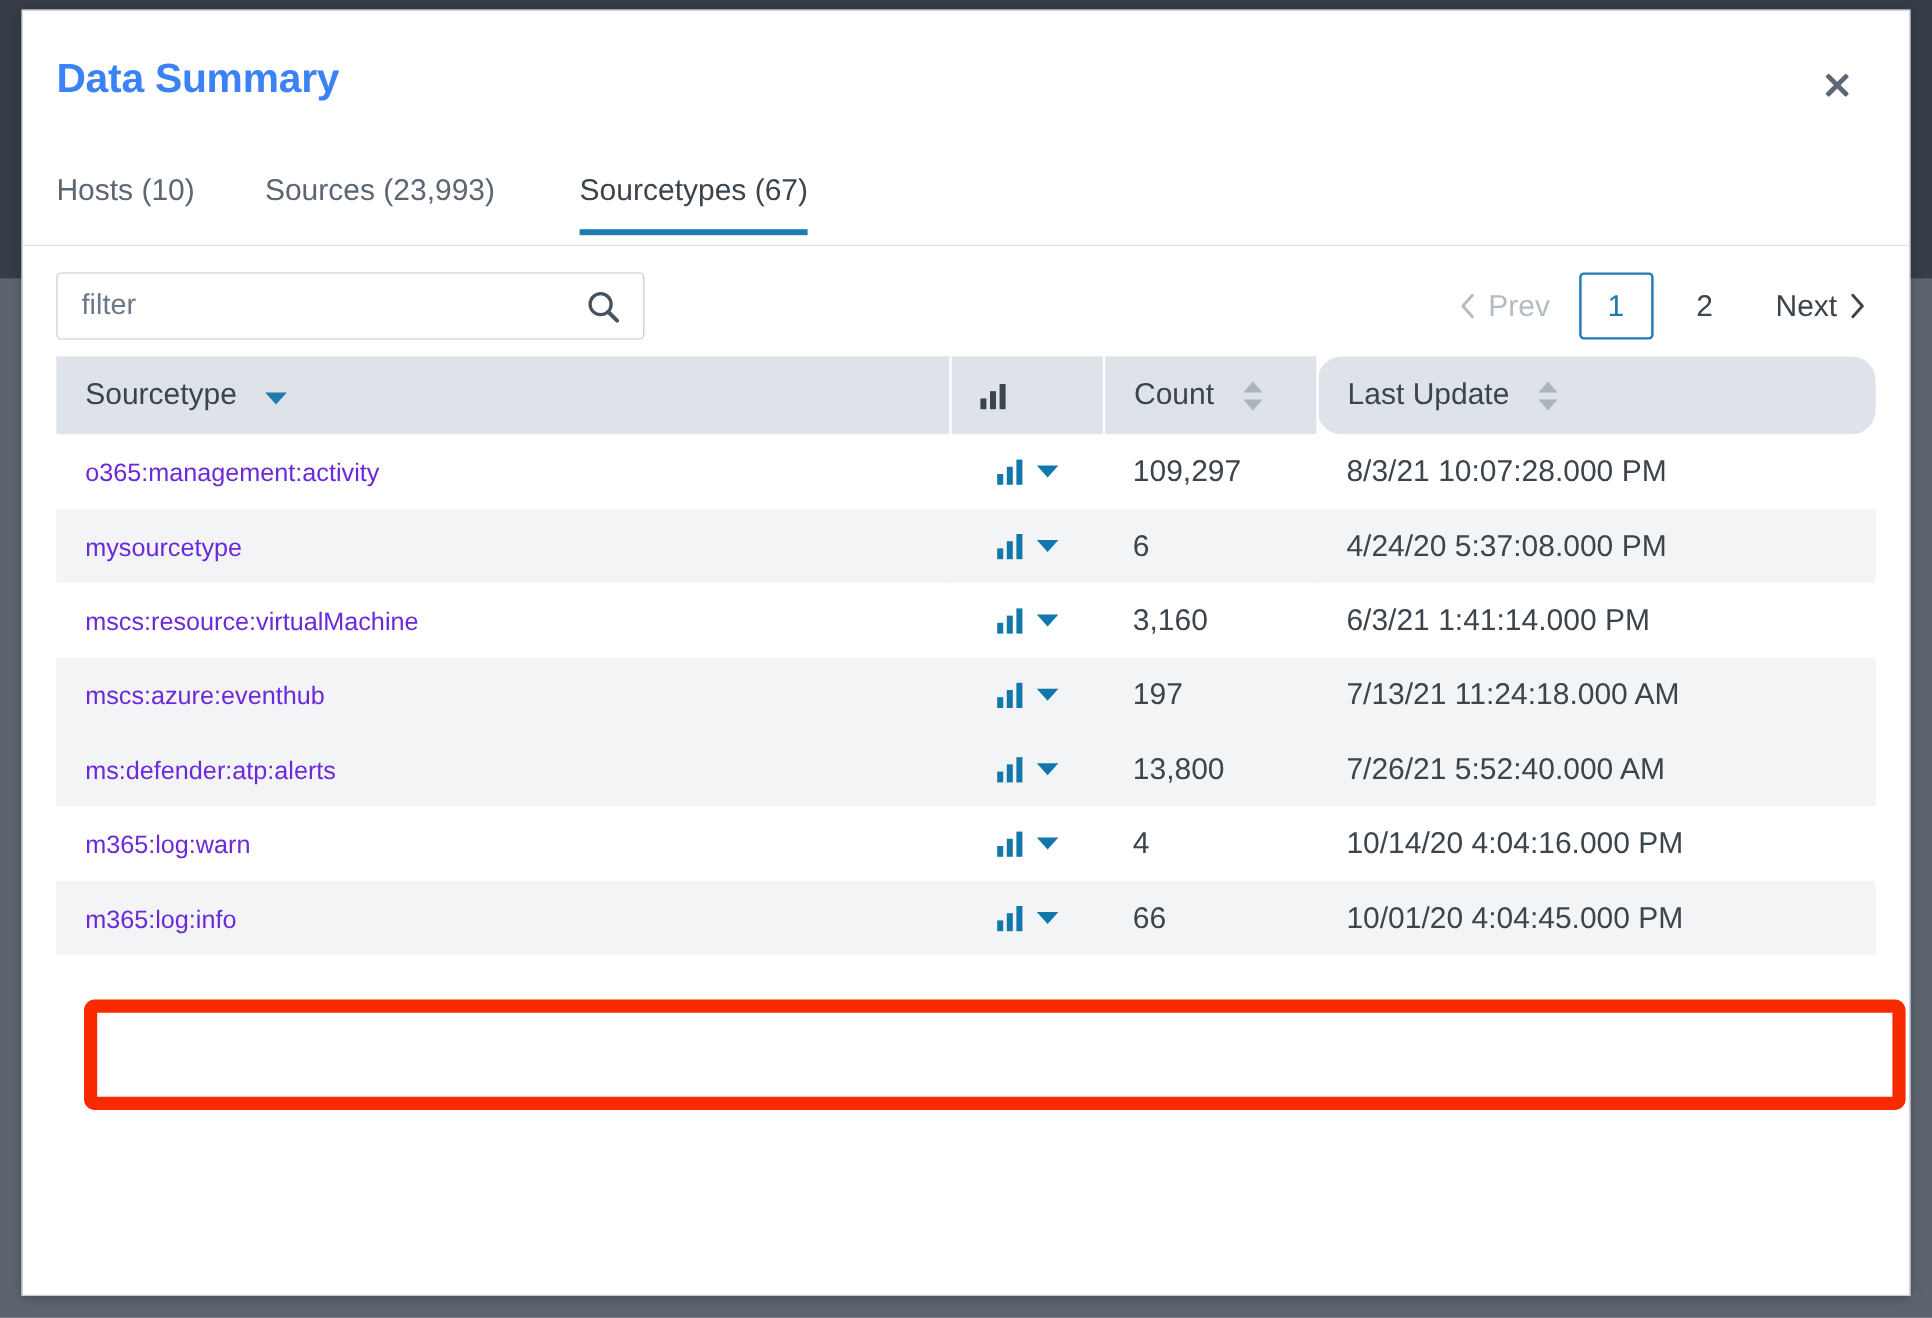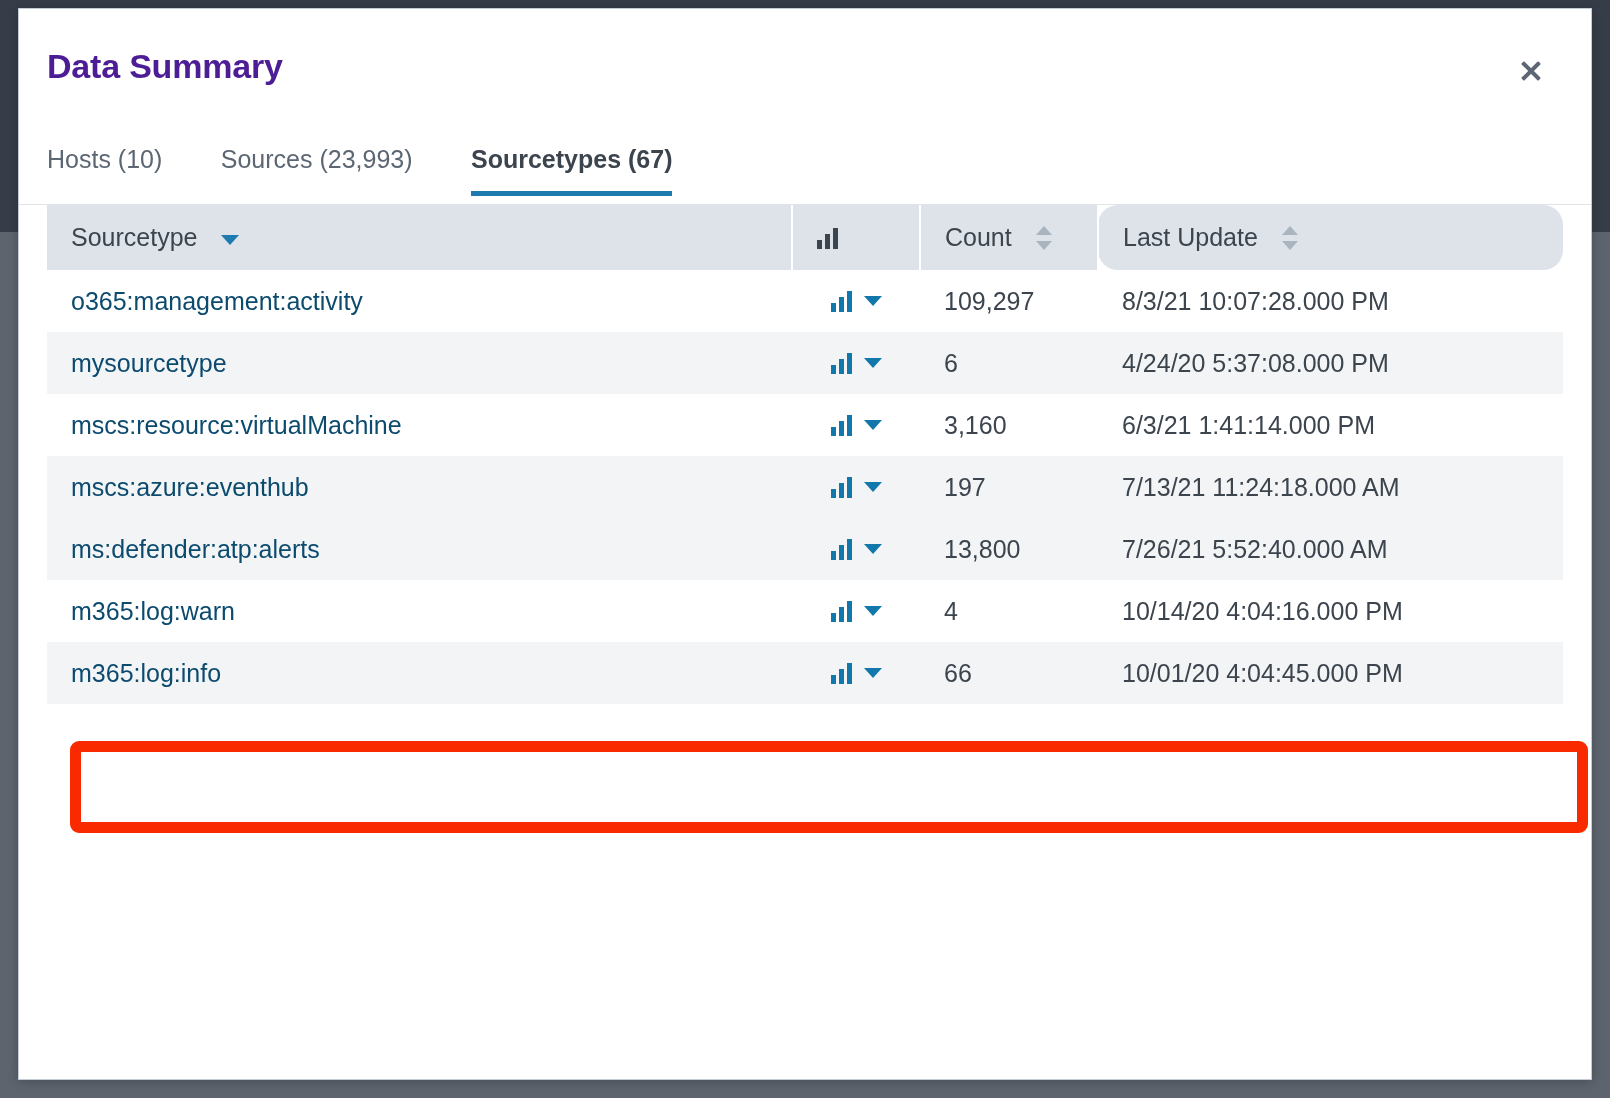--- a/index.html
+++ b/index.html
@@ -47,21 +47,21 @@
   .modal-header {
     position: relative;
     height: 120px;
   }
   .modal-title {
     position: absolute;
     left: 28px;
     top: 38px;
     font-size: 34px;
     font-weight: bold;
-    color: #4c1d95;
+    color: #3b82f6;
     letter-spacing: -0.2px;
   }
   .close-button {
     position: absolute;
     right: 40px;
     top: 42px;
     width: 40px;
     height: 40px;
     display: flex;
     align-items: center;
@@ -102,21 +102,22 @@
     position: relative;
     font-size: 25px;
     color: #5c6773;
     padding: 16px 0 22px 0;
     margin-right: 54px;
     cursor: pointer;
     white-space: nowrap;
   }
   .tab.active {
     color: #3c444d;
-    font-weight: bold;
+    font-weight: normal;
+    margin-left: 12px;
   }
   .tab.active::after {
     content: "";
     position: absolute;
     left: 0;
     right: 0;
     bottom: 0;
     height: 5px;
     background: #1e7bb0;
   }
@@ -272,24 +273,24 @@
     font-size: 25px;
     color: #3c444d;
     padding: 0 0 0 24px;
     vertical-align: middle;
     border: none;
   }
   tr.row-odd  td { background: #ffffff; }
   tr.row-even td { background: #f2f4f6; }
 
   .st-link {
-    color: #0c4a6e;
+    color: #6d28d9;
     text-decoration: none;
     cursor: pointer;
-    font-size: 25px;
+    font-size: 21px;
   }
 
   .chart-cell {
     padding-left: 0 !important;
   }
   .chart-cell-inner {
     display: flex;
     align-items: center;
     justify-content: center;
     gap: 11px;
@@ -345,20 +346,46 @@
       <span class="close-icon"></span>
     </button>
   </div>
 
   <div class="tabs">
     <div class="tab">Hosts (10)</div>
     <div class="tab">Sources (23,993)</div>
     <div class="tab active">Sourcetypes (67)</div>
   </div>
 
+  <div class="toolbar">
+    <div class="filter-box">
+      <input class="filter-input" type="text" placeholder="filter" style="">
+      <svg class="search-icon" viewBox="0 0 24 24">
+        <circle cx="10" cy="10" r="7" fill="none" stroke="#46525e" stroke-width="2.2"></circle>
+        <line x1="15.2" y1="15.2" x2="21" y2="21" stroke="#46525e" stroke-width="2.6" stroke-linecap="round"></line>
+      </svg>
+    </div>
+
+    <div class="pagination">
+      <div class="pg-prev">
+        <svg width="14" height="24" viewBox="0 0 14 24">
+          <polyline points="11,3 3,12 11,21" fill="none" stroke="#b3bcc5" stroke-width="2.4" stroke-linecap="round" stroke-linejoin="round"></polyline>
+        </svg>
+        <span>Prev</span>
+      </div>
+      <div class="pg-num active">1</div>
+      <div class="pg-num">2</div>
+      <div class="pg-next">
+        <span>Next</span>
+        <svg width="14" height="24" viewBox="0 0 14 24">
+          <polyline points="3,3 11,12 3,21" fill="none" stroke="#3c444d" stroke-width="2.4" stroke-linecap="round" stroke-linejoin="round"></polyline>
+        </svg>
+      </div>
+    </div>
+  </div>
 
   <div class="table-wrap">
     <table class="data-table">
       <thead>
         <tr>
           <th class="col-sourcetype">
             <div class="th-inner">
               <span>Sourcetype</span>
               <span class="sort-desc-caret"></span>
             </div>

